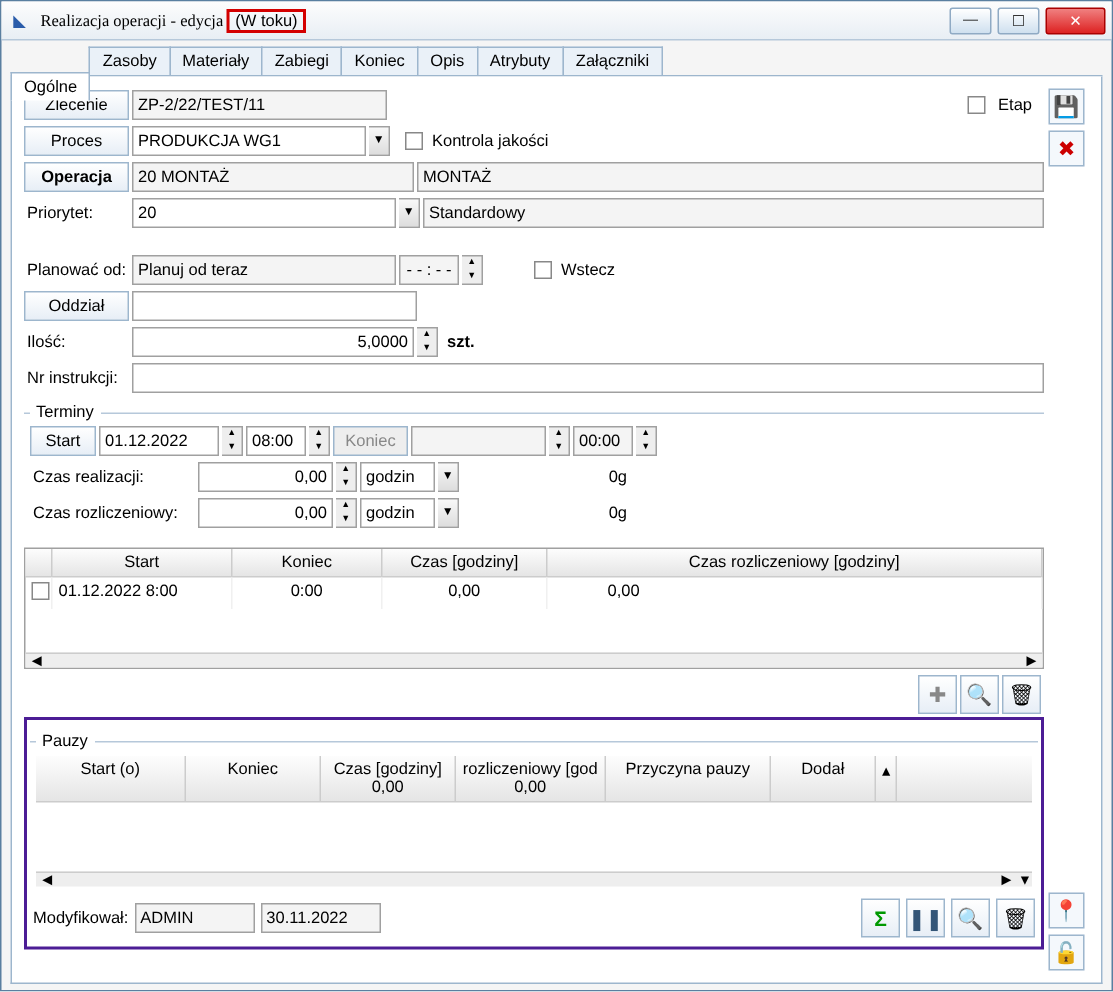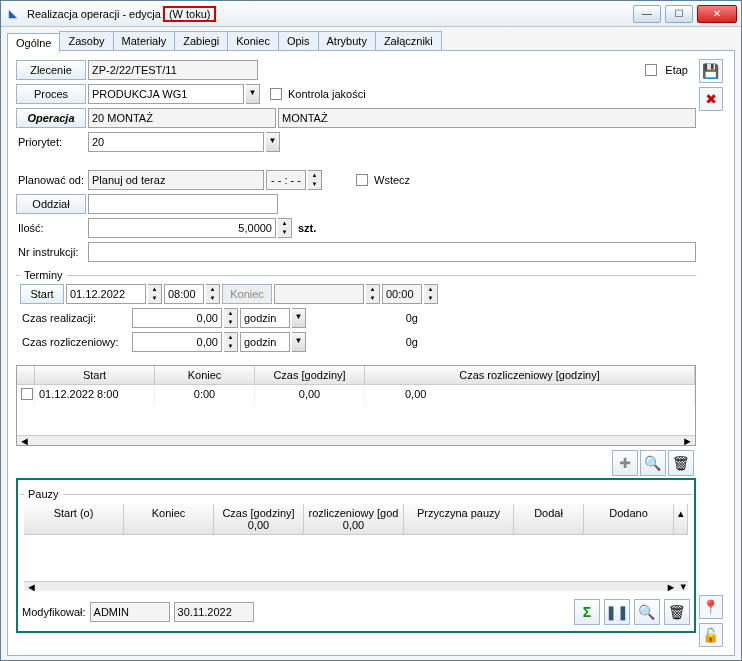--- a/index.html
+++ b/index.html
@@ -2,40 +2,40 @@
 <html><head>
 <meta charset="utf-8">
 <style>
 * { box-sizing: border-box; margin: 0; padding: 0; font-family: "Segoe UI", Tahoma, sans-serif; font-size: 11px; }
 body { background: #fff; width: 742px; height: 661px; overflow: hidden; }
 
 .window { width: 742px; height: 661px; border: 1px solid #5a7fa0; background: #f5f5f5; display: flex; flex-direction: column; }
 
 .titlebar { height: 26px; background: linear-gradient(#fdfdfd,#e8eef4); display: flex; align-items: center; padding: 0 4px; border-bottom: 1px solid #b6c8da; }
 .titlebar .app-icon { width: 16px; height: 16px; margin-right: 6px; display:inline-flex;align-items:center;justify-content:center; color:#2a5caa; }
-.titlebar .title { flex: 0 0 auto; color: #000; }
+.titlebar .title { flex: 0 0 auto; color: #000; font-family: Liberation Serif, serif; }
 .titlebar .status { border: 2px solid #d40000; padding: 0 4px; margin-left: 2px; color: #000; }
 .titlebar .spacer { flex: 1; }
 .titlebar .winbtn { width: 28px; height: 18px; margin-left: 4px; border: 1px solid #8faac4; background: linear-gradient(#fff,#cfe0ef); border-radius: 2px; display:flex;align-items:center;justify-content:center; font-size:10px; color:#333; }
 .titlebar .winbtn.close { background: linear-gradient(#f08080,#d22); color:#fff; border-color:#a00; width:40px; }
 
 .client { flex:1; padding: 4px 6px; position: relative; display:flex; flex-direction:column; }
 
 .tabs { display:flex; border-bottom:1px solid #9db6cd; }
 .tab { border:1px solid #9db6cd; border-bottom:none; padding:3px 8px; background:#eaf1f8; margin-right:-1px; cursor:default; }
-.tab.active { background:#fff; position:relative; top:2px; }
+.tab.active { background:#fff; position:relative; top:17px; }
 
 .form-area { padding:6px 2px; display:flex; }
 .form-left { flex:1; }
 .form-right { width:30px; display:flex; flex-direction:column; align-items:center; gap:4px; }
 .iconbtn { width:24px; height:24px; border:1px solid #9db6cd; background:#f4f8fc; display:flex;align-items:center;justify-content:center; font-size:14px; }
 
 .row { display:flex; align-items:center; margin-bottom:2px; min-height:22px; gap:2px; }
 .lblbtn { width:70px; height:20px; border:1px solid #9db6cd; background:linear-gradient(#fff,#e7eef6); text-align:center; line-height:18px; }
-.lblbtn.bold { font-weight:bold;font-style:italic; }
+.lblbtn.bold { font-weight:bold; }
 .lbl { width:85px; padding-left:2px; }
 .txt { height:20px; border:1px solid #a0a0a0; background:#fff; padding:0 3px; line-height:18px; }
 .txt.ro { background:#f4f4f4; }
 .dd { width:14px; height:20px; border:1px solid #a0a0a0; border-left:none; background:linear-gradient(#f8f8f8,#ddd); text-align:center; line-height:16px; font-size:8px; }
 .spn-btns { width:14px; height:20px; border:1px solid #a0a0a0; border-left:none; background:#eee; display:flex; flex-direction:column; }
 .spn-btns span { flex:1; text-align:center; font-size:6px; line-height:8px; }
 .chk { width:12px; height:12px; border:1px solid #888; background:#fff; display:inline-block; margin-right:4px; }
 
 fieldset { border:1px solid #b6c8da; margin-top:6px; padding:4px; }
 legend { padding:0 4px; }
@@ -43,21 +43,21 @@
 .grid { border:1px solid #a0a0a0; background:#fff; margin-top:6px; }
 .grid-head { display:flex; background:linear-gradient(#fdfdfd,#e5e5e5); border-bottom:1px solid #ccc; }
 .grid-head .col { padding:3px 4px; border-right:1px solid #ccc; }
 .grid-body .grow { display:flex; }
 .grid-body .col { padding:3px 4px; border-right:1px solid #f0f0f0; }
 .grid-scroll { height:10px; background:#eee; display:flex; align-items:center; justify-content:space-between; border-top:1px solid #ccc; font-size:8px; padding:0 2px; }
 
 .toolbar-row { display:flex; justify-content:flex-end; gap:2px; padding:4px 2px; }
 .toolbtn { width:26px; height:26px; border:1px solid #9db6cd; background:linear-gradient(#fff,#e7eef6); display:flex;align-items:center;justify-content:center; font-size:14px; }
 
-.pauzy-wrap { border:2px solid #0f766e; padding:2px; margin-top:-2px; }
+.pauzy-wrap { border:2px solid #4c1d95; padding:2px; margin-top:-2px; }
 .bottom-row { display:flex; align-items:center; padding:4px 2px; gap:4px; }
 .bottom-row .spacer { flex:1; }
 
 .etap-box { display:flex; align-items:center; gap:4px; margin-left:auto; margin-right:8px; } 
 </style>
 </head>
 <body>
 
 <div class="window">
   <div class="titlebar">
@@ -106,20 +106,21 @@
         <div class="row">
           <div class="lblbtn bold" style="width:70px">Operacja</div>
           <div class="txt ro" style="width:188px">20 MONTAŻ</div>
           <div class="txt ro" style="flex:1">MONTAŻ</div>
         </div>
 
         <div class="row">
           <div class="lbl" style="width:70px">Priorytet:</div>
           <div class="txt" style="width:176px">20</div>
           <div class="dd">▼</div>
+          <div class="txt ro" style="flex:1">Standardowy</div>
         </div>
 
         <div style="height:14px"></div>
 
         <div class="row">
           <div class="lbl" style="width:70px">Planować od:</div>
           <div class="txt ro" style="width:176px">Planuj od teraz</div>
           <div class="txt ro" style="width:40px;text-align:center">- - : - -</div>
           <div class="spn-btns">
               <span>▲</span>
@@ -239,21 +240,20 @@
                 <div class="col" style="width:90px;text-align:center">
                   <div>Czas [godziny]</div>
                     <div>0,00</div>
                 </div>
                 <div class="col" style="width:100px;text-align:center">
                   <div>rozliczeniowy [god</div>
                     <div>0,00</div>
                 </div>
                 <div class="col" style="width:110px;text-align:center">Przyczyna pauzy</div>
                 <div class="col" style="width:70px;text-align:center">Dodał</div>
-                <div class="col" style="flex:1;text-align:center">Dodano</div>
                 <div class="col" style="width:14px">▴</div>
               </div>
               <div class="grid-body" style="height:46px"></div>
               <div class="grid-scroll">
                   <span>◄</span>
                   <span style="margin-left:auto">►</span>
                   <span style="margin-left:4px">▾</span>
                 </div>
             </div>
           </fieldset>

